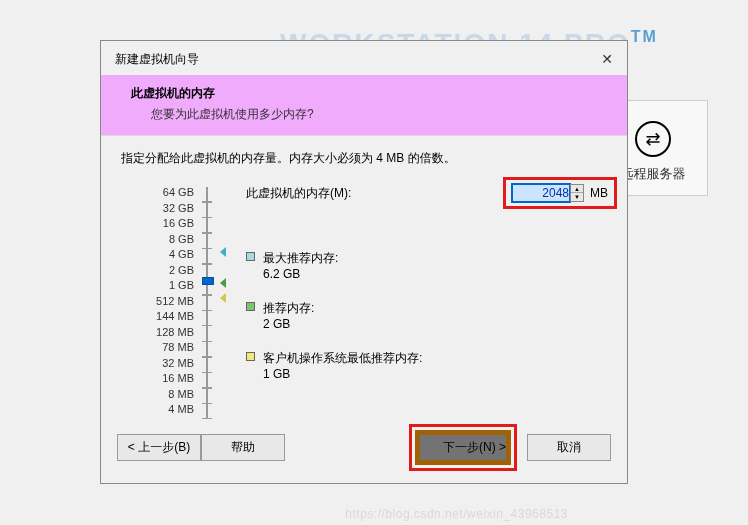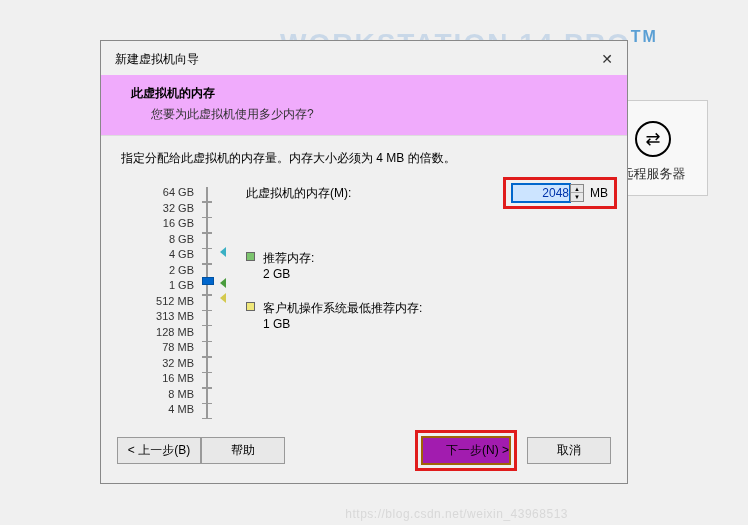--- a/index.html
+++ b/index.html
@@ -51,21 +51,21 @@
     .rec-sq { width: 9px; height: 9px; border: 1px solid #666; margin-right: 8px; margin-top: 2px; flex-shrink: 0; }
     .sq-cyan { background: #a8d8e0; }
     .sq-green { background: #7cc46e; }
     .sq-yellow { background: #f0e87a; }
     .rec-text { line-height: 16px; }
     
     .button-bar { position: absolute; bottom: 12px; left: 16px; right: 16px; display: flex; align-items: center; }
     .btn { border: 1px solid #999; background: #e8e8e8; padding: 4px 0; font-size: 12px; cursor: pointer; font-family: inherit; min-width: 84px; text-align: center; }
     .btn-help { margin-right: auto; }
     .btn-next-wrap { border: 3px solid #e01b1b; padding: 3px; margin: 0 4px; }
-    .btn.primary { border: 2px solid #a16207; background: #a21caf; padding-left: 23px; }
+    .btn.primary { border: 5px solid #a16207; background: #737373; padding-left: 23px; }
     .spacer { width: 6px; }
     
     .watermark { position: absolute; bottom: 4px; right: 180px; color: #d8d8d8; font-size: 12px; letter-spacing: 0.5px; }
   </style>
 </head>
 <body>
 
 <div class="bg-text">
   <span>WORKSTATION 14</span> <span>PRO</span><span class="tm">TM</span>
 </div>
@@ -97,21 +97,21 @@
       <div class="slider-col">
         <div class="slider-labels">
           <div>64 GB</div>
           <div>32 GB</div>
           <div>16 GB</div>
           <div>8 GB</div>
           <div>4 GB</div>
           <div>2 GB</div>
           <div>1 GB</div>
           <div>512 MB</div>
-          <div>313 MB</div>
+          <div>144 MB</div>
           <div>128 MB</div>
           <div>78 MB</div>
           <div>32 MB</div>
           <div>16 MB</div>
           <div>8 MB</div>
           <div>4 MB</div>
         </div>
         <div class="slider-track"></div>
         <div class="slider-thumb"></div>
         <div class="marker cyan"></div>
@@ -126,20 +126,27 @@
             <input class="mem-input" value="2048" style="">
             <div class="spinner">
               <div>▲</div>
               <div>▼</div>
             </div>
             <span class="mem-unit">MB</span>
           </div>
         </div>
 
         <div class="rec-block">
+          <div class="rec-item">
+            <div class="rec-sq sq-cyan"></div>
+            <div class="rec-text">
+              <div>最大推荐内存:</div>
+              <div>6.2 GB</div>
+            </div>
+          </div>
           <div class="rec-item">
             <div class="rec-sq sq-green"></div>
             <div class="rec-text">
               <div>推荐内存:</div>
               <div>2 GB</div>
             </div>
           </div>
           <div class="rec-item">
             <div class="rec-sq sq-yellow"></div>
             <div class="rec-text">

